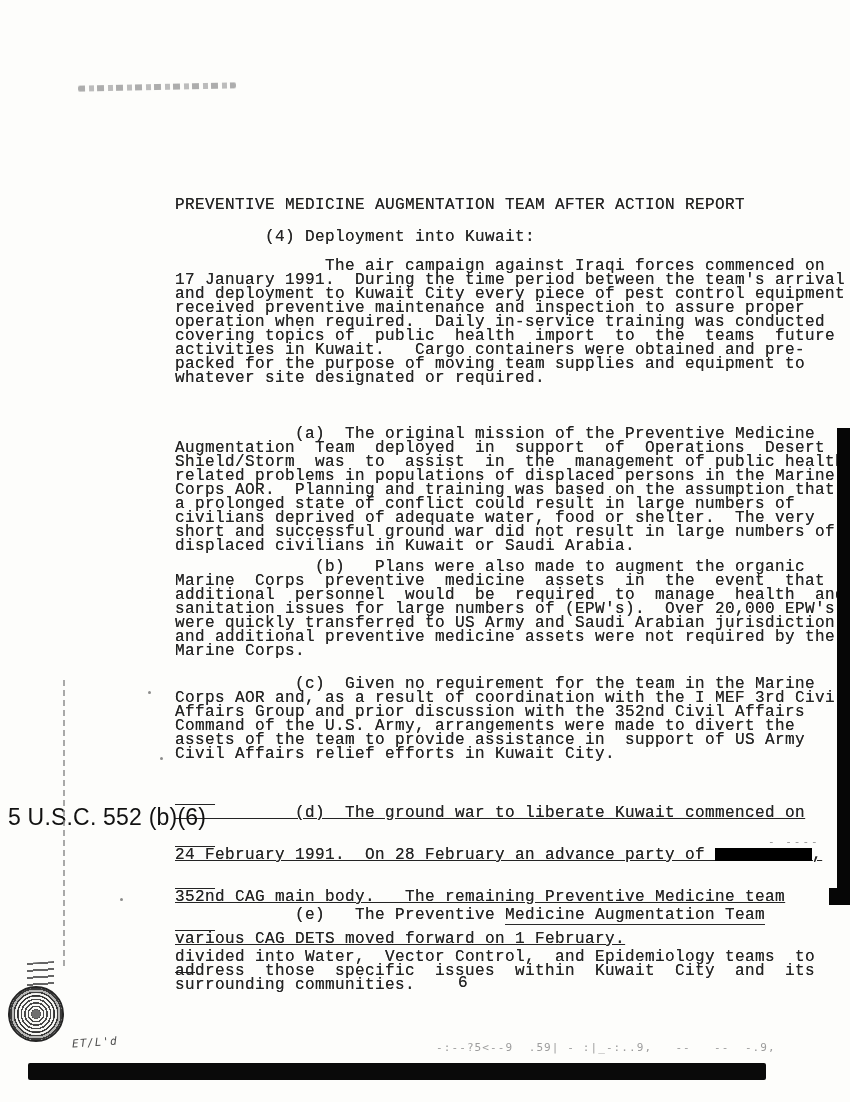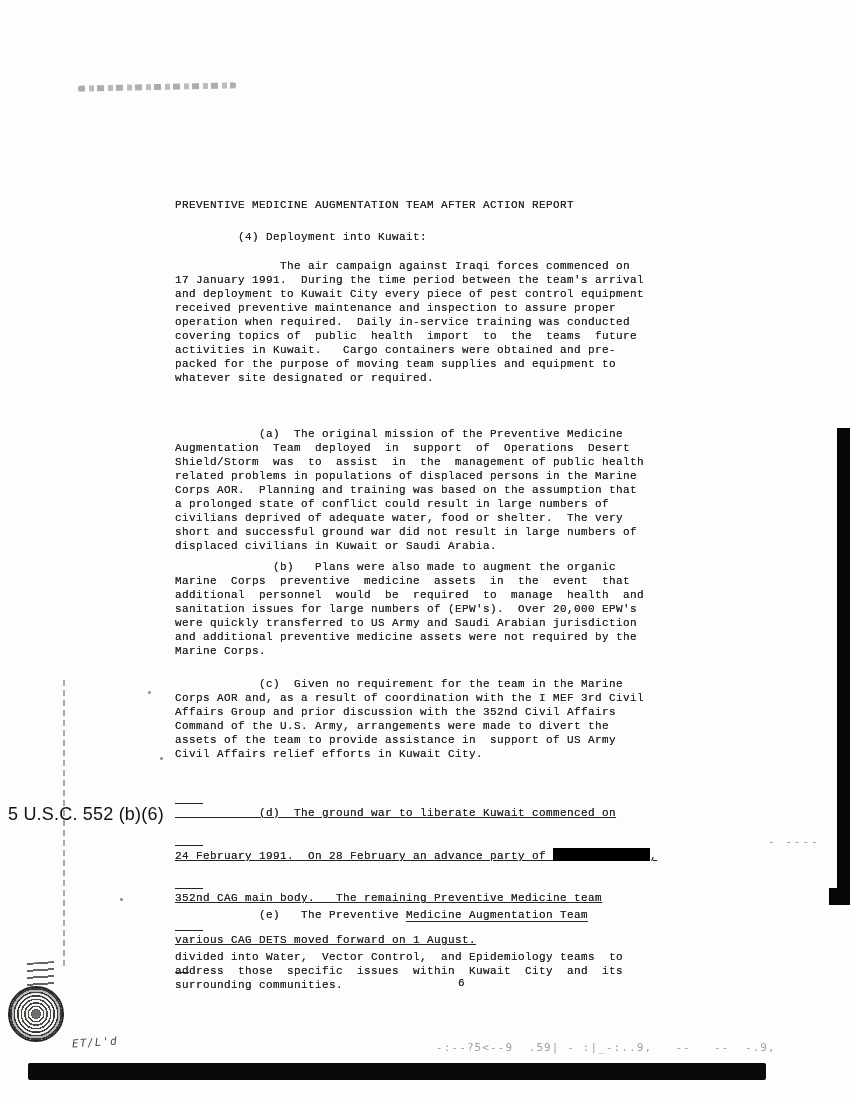--- a/index.html
+++ b/index.html
@@ -3,30 +3,30 @@
 <meta charset="utf-8">
 <style>
   html,body { margin:0; padding:0; background:#ffffff; }
   .page {
     position:relative; width:850px; height:1102px;
     background:#fdfdfb; overflow:hidden;
     font-family:"Liberation Mono","DejaVu Sans Mono",monospace;
   }
   .mono {
     font-family:"Liberation Mono","DejaVu Sans Mono",monospace;
-    font-size:11px; line-height:14px; letter-spacing:0.4px;
+    font-size:16px; line-height:14px; letter-spacing:0.4px;
     color:#242424; white-space:pre;
     text-shadow:0 0 0.35px rgba(20,20,20,0.75);
   }
   .block { position:absolute; left:175px; }
   .title { font-weight:bold; font-weight:normal; }
   .margin-note {
     position:absolute; left:8px; top:804px;
     font-family:"Liberation Sans","DejaVu Sans",sans-serif;
-    font-size:18px; color:#111; letter-spacing:0.2px; white-space:pre;
+    font-size:23px; color:#111; letter-spacing:0.2px; white-space:pre;
   }
   .page-number { position:absolute; left:458px; top:976px; }
   .redact { display:inline-block; background:#000; height:13px; vertical-align:-2px; }
   .r1 { width:97px; }
   .r2 { width:303px; margin-left:-18px; }
   .underlined { border-bottom:1px solid #2a2a2a; }
   .edge-right { position:absolute; right:0; top:428px; width:13px; height:477px; background:#060606; }
   .edge-notch { position:absolute; right:0; top:888px; width:21px; height:17px; background:#060606; }
   .edge-bottom { position:absolute; left:28px; top:1063px; width:738px; height:17px; background:#0a0a0a; border-radius:2px; }
   .pen-line { position:absolute; left:63px; top:680px; height:286px; width:0; border-left:2px dashed #8d8d8d; opacity:0.75; }
@@ -109,21 +109,21 @@
 Corps AOR and, as a result of coordination with the I MEF 3rd Civil
 Affairs Group and prior discussion with the 352nd Civil Affairs
 Command of the U.S. Army, arrangements were made to divert the
 assets of the team to provide assistance in  support of US Army
 Civil Affairs relief efforts in Kuwait City.</div>
 
   <div class="mono block" style="top:778px;text-decoration:underline;">
     <div>            (d)  The ground war to liberate Kuwait commenced on</div>
     <div><span>24 February 1991.  On 28 February an advance party of </span><span class="redact r1"></span><span>,</span></div>
     <div>352nd CAG main body.   The remaining Preventive Medicine team</div>
-    <div>various CAG DETS moved forward on 1 August.</div>
+    <div>various CAG DETS moved forward on 1 February.</div>
   </div>
 
   <div class="mono block" style="top:880px;">
     <div><span>            (e)   The Preventive </span><span class="underlined">Medicine Augmentation Team</span></div>
     <div>divided into Water,  Vector Control,  and Epidemiology teams  to
 address  those  specific  issues  within  Kuwait  City  and  its
 surrounding communities.</div>
   </div>
 
   <div class="margin-note">5 U.S.C. 552 (b)(6)</div>

